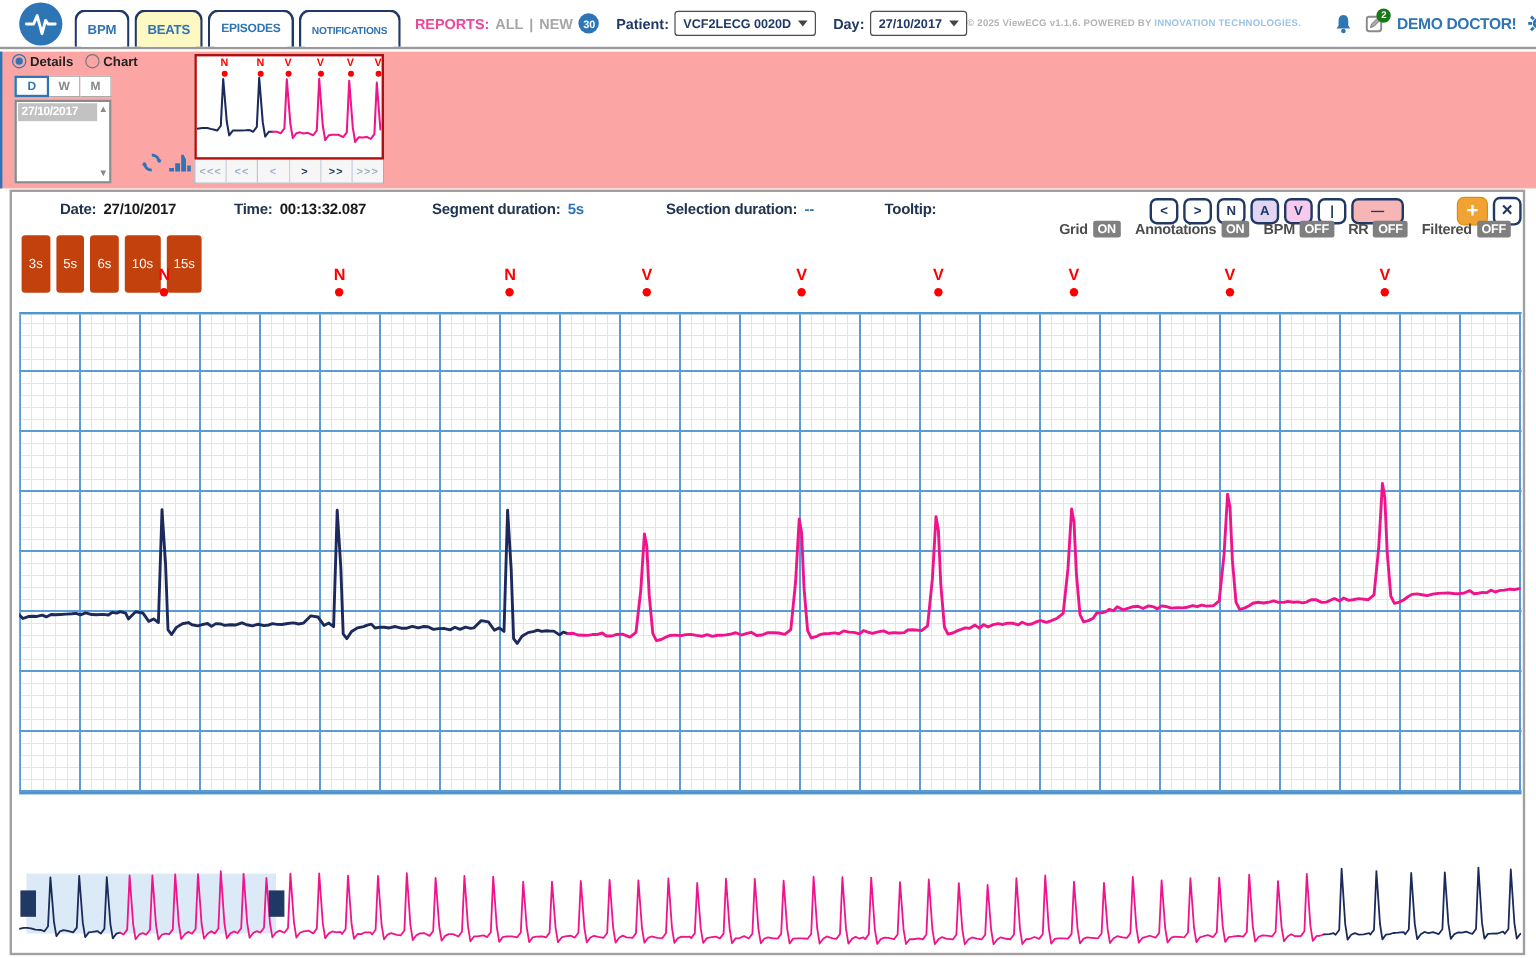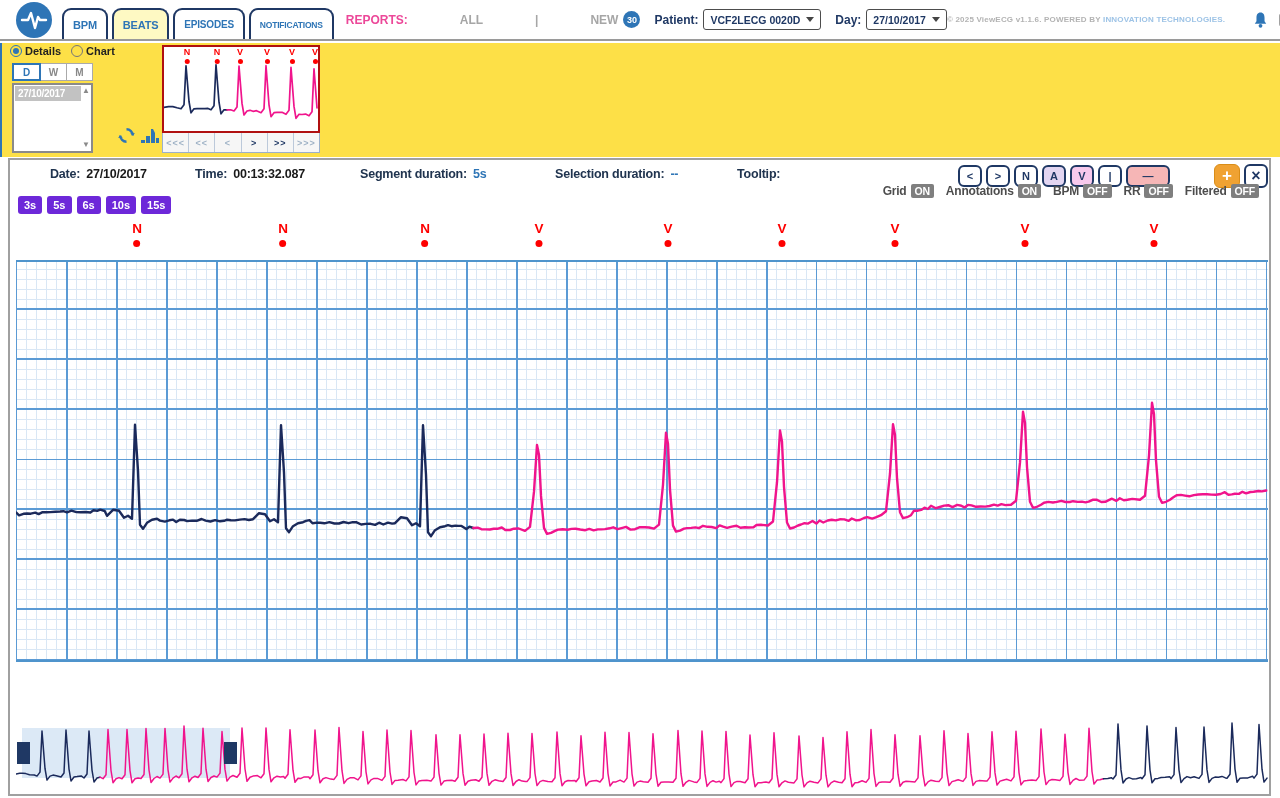--- a/index.html
+++ b/index.html
@@ -13,38 +13,38 @@
     display:flex;align-items:center;justify-content:center;}
   .tabs{display:flex;align-items:flex-end;height:100%;margin-left:10px;gap:4px;}
   .tab{height:31px;display:flex;align-items:center;justify-content:center;padding:0 9px;
     border:2px solid #1f3864;border-bottom:none;border-radius:9px 9px 0 0;color:#2e75b6;
     font-weight:bold;font-size:11px;background:#fff;cursor:pointer;letter-spacing:-0.2px;white-space:nowrap;}
   .tab.active{background:#fef9c3;}
   .tab.mid{font-size:10px;}
   .tab.small{font-size:8.5px;}
   .reports{display:flex;align-items:center;gap:5px;margin-left:12px;font-weight:bold;font-size:12px;}
   .rep-label{color:#ec4899;}
-  .rep-dim{color:#a6a6a6;margin-left:47px;}
+  .rep-dim{color:#a6a6a6;}
   .badge-blue{width:17px;height:17px;border-radius:50%;background:#2e75b6;color:#fff;
     font-size:9px;font-weight:bold;display:flex;align-items:center;justify-content:center;}
   .fld{display:flex;align-items:center;gap:5px;margin-left:14px;font-weight:bold;font-size:12px;color:#1f3864;}
   .select{border:1.5px solid #4d4d4d;border-radius:3px;background:#fff;height:21px;display:flex;
     align-items:center;gap:6px;padding:0 6px;font-size:10.5px;font-weight:bold;color:#1f3864;cursor:pointer;white-space:nowrap;}
   .caret{width:0;height:0;border-left:4px solid transparent;border-right:4px solid transparent;
     border-top:5px solid #444;}
   .hdr-right{margin-left:auto;display:flex;align-items:center;gap:9px;margin-right:12px;}
   .copyright{font-size:8px;font-weight:bold;color:#b3b3b3;letter-spacing:0.2px;white-space:nowrap;margin-right:18px;}
   .copyright .brand{color:#9dc3e6;}
   .icon-btn{cursor:pointer;display:flex;align-items:center;justify-content:center;position:relative;}
   .badge-green{position:absolute;top:-4px;right:-4px;width:12px;height:12px;border-radius:50%;
     background:#157a15;color:#fff;font-size:8px;font-weight:bold;display:flex;align-items:center;justify-content:center;}
   .username{color:#2e75b6;font-weight:bold;font-size:13px;letter-spacing:-0.3px;white-space:nowrap;}
 
   
-  .subheader{position:absolute;left:0;top:43px;width:1280px;height:114px;background:#fde047;}
+  .subheader{position:absolute;left:0;top:43px;width:1280px;height:114px;background:#fca5a5;}
   .blue-strip{position:absolute;left:0;top:0;width:2px;height:114px;background:#2e75b6;}
   .radio-row{position:absolute;left:10px;top:2px;display:flex;align-items:center;gap:10px;
     font-size:11px;font-weight:bold;color:#222;}
   .radio{width:12px;height:12px;border-radius:50%;border:1.5px solid #777;display:inline-block;
     position:relative;margin-right:3px;vertical-align:-2px;cursor:pointer;}
   .radio.sel{border-color:#2e75b6;}
   .radio.sel::after{content:"";position:absolute;left:2px;top:2px;width:6px;height:6px;border-radius:50%;background:#2e75b6;}
   .dwm{position:absolute;left:12px;top:20px;width:81px;height:18px;display:flex;}
   .dwm div{flex:1;border:1px solid #aaa;border-left:none;display:flex;align-items:center;justify-content:center;
     font-size:10px;font-weight:bold;color:#888;background:#fff;cursor:pointer;}
@@ -82,21 +82,21 @@
   .bbtn{min-width:24px;height:22px;border:2px solid #1f3864;border-radius:6px;background:#fff;
     color:#1f3864;font-size:11px;font-weight:bold;display:flex;align-items:center;justify-content:center;cursor:pointer;}
   .bbtn.wide{min-width:44px;}
   .plus-btn{position:absolute;left:1204px;top:4px;width:26px;height:24px;border-radius:6px;
     background:#f0a232;border:1px solid #d98d18;color:#fff;font-size:17px;font-weight:bold;
     display:flex;align-items:center;justify-content:center;cursor:pointer;}
   .close-btn{position:absolute;left:1234px;top:4px;width:24px;height:24px;border-radius:6px;
     background:#fff;border:2px solid #1f3864;color:#1f3864;font-size:16px;font-weight:bold;
     display:flex;align-items:center;justify-content:center;cursor:pointer;}
   .dur-row{position:absolute;left:8px;top:36px;display:flex;gap:5px;}
-  .dur{background:#6d28d9;color:#fff;font-size:11px;font-weight:bold;padding:3px 6px;border-radius:3px;cursor:pointer;}
+  .dur{background:#c2410c;color:#fff;font-size:11px;font-weight:normal;padding:18px 6px;border-radius:3px;cursor:pointer;}
   .tog-row{position:absolute;right:10px;top:24px;display:flex;gap:12px;align-items:center;}
   .tog{display:flex;align-items:center;gap:4px;font-size:12px;font-weight:bold;color:#4d4d4d;letter-spacing:-0.2px;}
   .tog .st{background:#7f7f7f;color:#fff;font-size:10.5px;font-weight:bold;padding:1px 4px;border-radius:2px;cursor:pointer;}
   .ann-layer{position:absolute;left:6px;top:62px;width:1252px;height:36px;}
   .ann{position:absolute;transform:translateX(-50%);text-align:center;top:0;}
   .ann .l{color:#fe0000;font-size:13.5px;font-weight:bold;display:block;line-height:14px;}
   .ann .d{width:7px;height:7px;border-radius:50%;background:#fe0000;margin:4px auto 0;}
   .chart{position:absolute;left:6px;top:100px;width:1252px;height:402px;
     border-top:2px solid #4f94cc;border-bottom:2px solid #4f94cc;cursor:crosshair;
     background-image:

